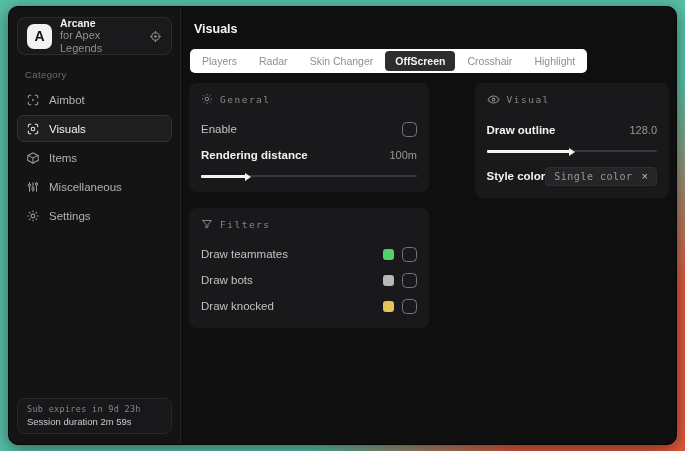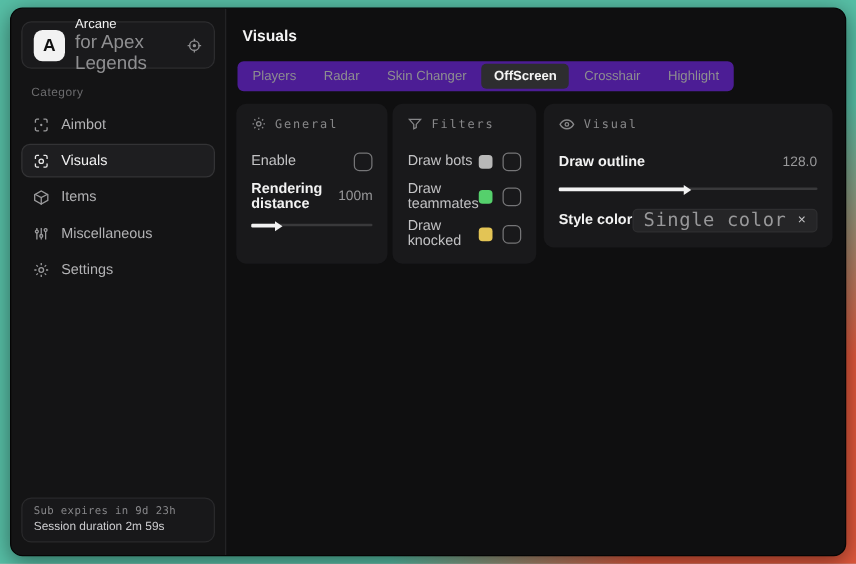--- a/index.html
+++ b/index.html
@@ -22,22 +22,22 @@
   .brand-card {
     border:1px solid #2c2c2e; background:#1a1a1c; border-radius:8px;
     height:38px; display:flex; align-items:center; gap:8px; padding:0 9px;
   }
   .logo {
     width:25px; height:25px; border-radius:7px; background:#f2f2f2;
     color:#111; font-weight:bold; font-size:14px;
     display:flex; align-items:center; justify-content:center;
   }
   .brand-text { flex:1; line-height:1.15; }
-  .brand-name { color:#f1f1f1; font-size:10.5px; font-weight:normal; }
-  .brand-sub  { color:#8f8f91; font-size:15px; }
+  .brand-name { color:#f1f1f1; font-size:10.5px; font-weight:bold; }
+  .brand-sub  { color:#8f8f91; font-size:11px; }
   .brand-icon { color:#8f8f91; display:flex; }
   .cat-label { color:#6c6c6e; font-size:9.5px; margin:14px 0 6px 8px; letter-spacing:.4px; }
   .nav { display:flex; flex-direction:column; gap:2px; }
   .nav-item {
     display:flex; align-items:center; gap:9px; height:27px; padding:0 8px;
     color:#b2b2b4; font-size:11.5px; border-radius:7px; border:1px solid transparent;
     cursor:pointer;
   }
   .nav-item .ic { display:flex; color:#9a9a9c; }
   .nav-item.active { background:#1e1e20; border-color:#333335; color:#f2f2f2; }
@@ -46,30 +46,30 @@
   .sub-card {
     border:1px solid #29292b; background:#18181a; border-radius:8px;
     padding:5px 9px 6px 9px;
   }
   .sub-line1 { font-family:"DejaVu Sans Mono",monospace; font-size:8.5px; color:#87878a; letter-spacing:.3px; }
   .sub-line2 { font-size:9.5px; color:#cccccf; margin-top:2px; }
   
   .main { flex:1; padding:13px 8px 0 8px; display:flex; flex-direction:column; }
   .page-title { color:#f4f4f4; font-size:12.5px; font-weight:bold; margin:2px 0 13px 5px; }
   .tabbar {
-    display:inline-flex; align-self:flex-start; background:#4c1d95; border-radius:5px;
+    display:inline-flex; align-self:flex-start; background:#ffffff; border-radius:5px;
     padding:2px; gap:2px; margin-left:1px;
   }
   .tab {
     color:#8e8e90; font-size:10.5px; padding:4px 10px; border-radius:4px; cursor:pointer;
     white-space:nowrap;
   }
   .tab.active { background:#2d2d2f; color:#f3f3f3; font-weight:bold; }
   .content { display:flex; gap:6px; margin-top:10px; align-items:flex-start; }
-  .col { display:flex; flex-direction:row; gap:4px; }
+  .col { display:flex; flex-direction:column; gap:16px; }
   .col-left  { width:240px; }
   .col-right { width:234px;align-items:flex-end; }
   .panel { background:#19191b; border-radius:8px; padding:10px 12px 12px 12px; }
   .panel-head {
     display:flex; align-items:center; gap:7px; color:#88888a; margin-bottom:10px;
   }
   .panel-head .ic { display:flex; color:#88888a; }
   .panel-title { font-family:"DejaVu Sans Mono",monospace; font-size:9.5px; letter-spacing:1.5px; }
   .row {
     display:flex; align-items:center; justify-content:space-between;
@@ -96,21 +96,21 @@
   .slider .fill::after {
     content:""; position:absolute; right:-5px; top:-2px;
     border-top:4px solid transparent; border-bottom:4px solid transparent;
     border-left:6px solid #f2f2f2;
   }
   
   .chip {
     display:flex; align-items:center; gap:9px; background:#252527; border:1px solid #2e2e30;
     border-radius:4px; height:19px; padding:0 8px; cursor:pointer;
   }
-  .chip-text { font-family:"DejaVu Sans Mono",monospace; font-size:15px; color:#98989a; letter-spacing:.5px; }
+  .chip-text { font-family:"DejaVu Sans Mono",monospace; font-size:10px; color:#98989a; letter-spacing:.5px; }
   .chip-x { color:#c6c6c8; font-size:11px; line-height:1; cursor:pointer; }
   svg { display:block; }
 </style>
 </head>
 <body>
 
 <div class="window">
 
   <div class="sidebar">
     <div class="brand-card">
@@ -231,30 +231,30 @@
         <div class="panel">
           <div class="panel-head">
             <span class="ic">
               <svg width="12" height="12" viewBox="0 0 24 24" fill="none" stroke="currentColor" stroke-width="2">
                 <path d="M3 5h18l-7 8v5l-4 2v-7L3 5z"></path>
               </svg>
             </span>
             <span class="panel-title">Filters</span>
           </div>
           <div class="row">
+            <span class="lbl">Draw teammates</span>
+            <span class="right-group">
+              <span class="swatch" style="background-color: rgb(85, 208, 108);"></span>
+              <span class="checkbox"></span>
+            </span>
+          </div>
+          <div class="row">
             <span class="lbl">Draw bots</span>
             <span class="right-group">
               <span class="swatch" style="background-color: rgb(184, 184, 184);"></span>
-              <span class="checkbox"></span>
-            </span>
-          </div>
-          <div class="row">
-            <span class="lbl">Draw teammates</span>
-            <span class="right-group">
-              <span class="swatch" style="background-color: rgb(85, 208, 108);"></span>
               <span class="checkbox"></span>
             </span>
           </div>
           <div class="row">
             <span class="lbl">Draw knocked</span>
             <span class="right-group">
               <span class="swatch" style="background-color: rgb(227, 196, 85);"></span>
               <span class="checkbox"></span>
             </span>
           </div>

